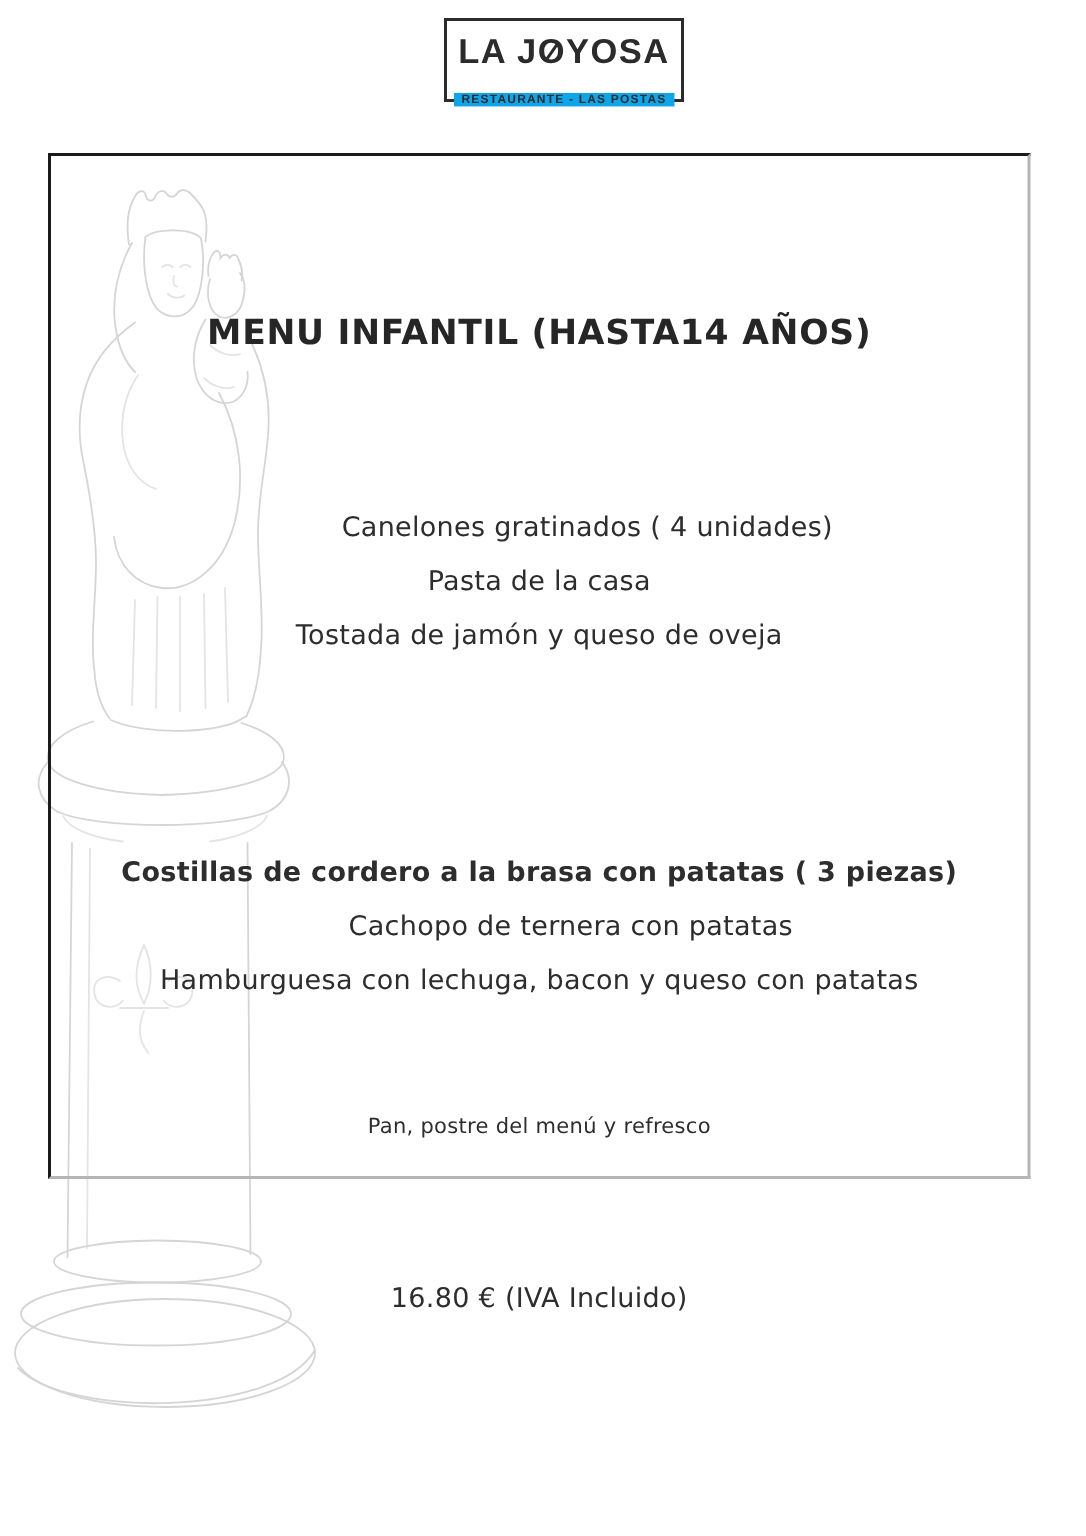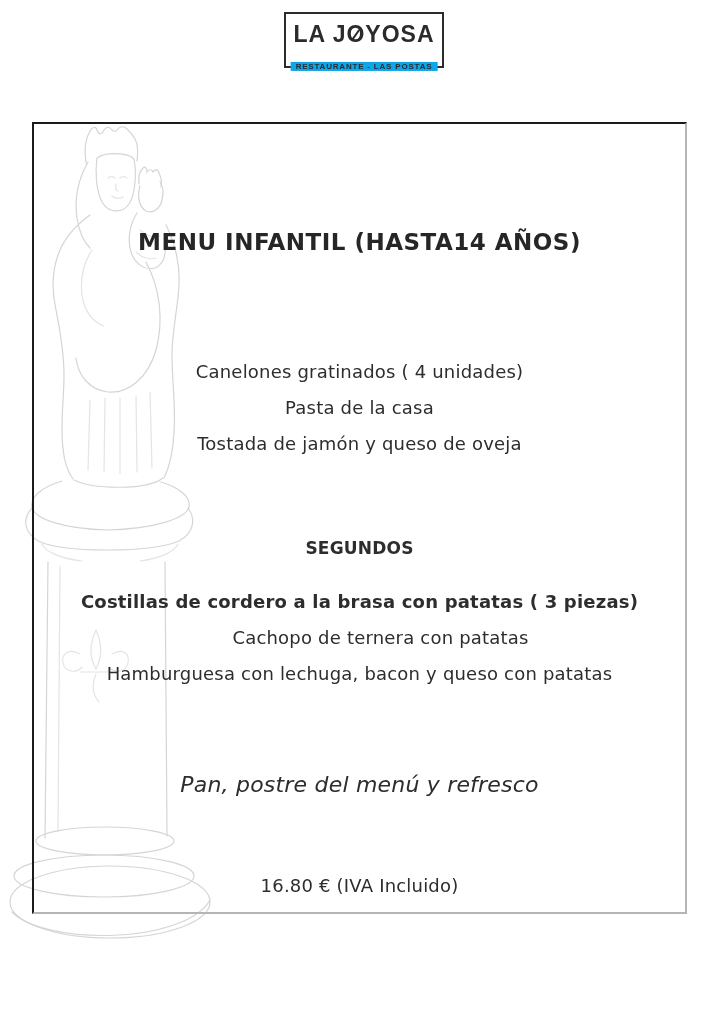--- a/index.html
+++ b/index.html
@@ -13,21 +13,21 @@
   }
   
   .watermark{
     position:absolute;left:0;top:0;width:724px;height:1024px;
     z-index:0;pointer-events:none;
   }
   .watermark path,.watermark ellipse{fill:none;stroke:#d5d5d5;stroke-width:1.2;stroke-linecap:round;}
   .watermark .lite{stroke:#e4e4e4;}
   
   .logo-box{
-    position:absolute;left:284px;top:12px;width:160px;height:56px;
+    position:absolute;left:296px;top:12px;width:160px;height:56px;
     border:2px solid #2b2b2b;box-sizing:border-box;
     z-index:3;background:#fff;
   }
   .logo-title{
     position:absolute;left:0;top:7px;width:100%;
     text-align:center;
     font-family:"Liberation Sans","DejaVu Sans",sans-serif;
     font-size:23px;font-weight:700;letter-spacing:1px;color:#2b2b2b;
     white-space:nowrap;
   }
@@ -37,38 +37,38 @@
     background:#2b2b2b;transform:rotate(-55deg);
   }
   .logo-subtitle{
     position:absolute;left:50%;bottom:0;transform:translate(-50%,55%);
     background:#0ea5e9;padding:0 5px;white-space:nowrap;
     font-family:"Liberation Sans","DejaVu Sans",sans-serif;
     font-size:8px;font-weight:700;letter-spacing:0.8px;color:#2b2b2b;
   }
   
   .menu-card{
-    position:absolute;left:32px;top:122px;width:655px;height:792px;
+    position:absolute;left:32px;top:102px;width:655px;height:684px;
     box-sizing:border-box;
     border-style:solid;border-width:2px;
     border-color:#1b1b1b #b5b5b5 #b5b5b5 #1b1b1b;
     z-index:1;background:transparent;
   }
   .line{
     position:absolute;left:0;width:100%;text-align:center;
     white-space:nowrap;letter-spacing:0.2px;line-height:1.25;
   }
   .menu-title{top:89px;font-size:23px;letter-spacing:0.5px;color:#262626;}
   .section-head{top:0;font-size:17px;color:#2d2d2d;}
   .head-primeros{top:173px;}
   .head-segundos{top:400px;}
   .item{font-size:18px;color:#2d2d2d;}
-  .p1{top:219px;} .p2{top:255px;} .p3{top:291px;}
+  .p1{top:219px;padding-left:32px;} .p2{top:255px;} .p3{top:291px;}
   .s1{top:449px;font-weight:bold;} .s2{top:485px;margin-left:21px;} .s3{top:521px;text-align:center;}
-  .includes-line{top:625px;font-size:22px;font-style:italic;}
+  .includes-line{top:625px;font-size:14px;}
   .price-line{top:733px;font-size:18px;}
 </style>
 </head>
 <body>
 
 <svg class="watermark" viewBox="0 0 724 1024" xmlns="http://www.w3.org/2000/svg" aria-hidden="true">
 
   <path d="M86,163 C84,150 85,139 90,131 C92,127 96,126 97,130 C98,134 101,135 103,132 C105,127 109,126 111,129 C113,132 116,132 118,129 C120,126 124,126 127,129 C130,132 133,135 135,139 C138,144 138,153 137,161"></path>
 
   <path d="M97,158 C95,172 96,190 102,202 C108,213 122,214 129,204 C135,195 137,174 134,159 C128,152 104,152 97,158"></path>
@@ -114,20 +114,19 @@
   <span class="logo-subtitle">RESTAURANTE - LAS POSTAS</span>
 </header>
 
 <main class="menu-card">
   <h1 class="line menu-title">MENU INFANTIL (HASTA14 AÑOS)</h1>
 
   <p class="line item p1">Canelones gratinados ( 4 unidades)</p>
   <p class="line item p2">Pasta de la casa</p>
   <p class="line item p3">Tostada de jamón y queso de oveja</p>
 
-  <h2 class="line section-head head-segundos">SEGUNDOS</h2>
   <p class="line item s1">Costillas de cordero a la brasa con patatas ( 3 piezas)</p>
   <p class="line item s2">Cachopo de ternera con patatas</p>
   <p class="line item s3">Hamburguesa con lechuga, bacon y queso con patatas</p>
 
   <p class="line includes-line">Pan, postre del menú y refresco</p>
   <p class="line price-line">16.80 € (IVA Incluido)</p>
 </main>
 
 </body></html>

